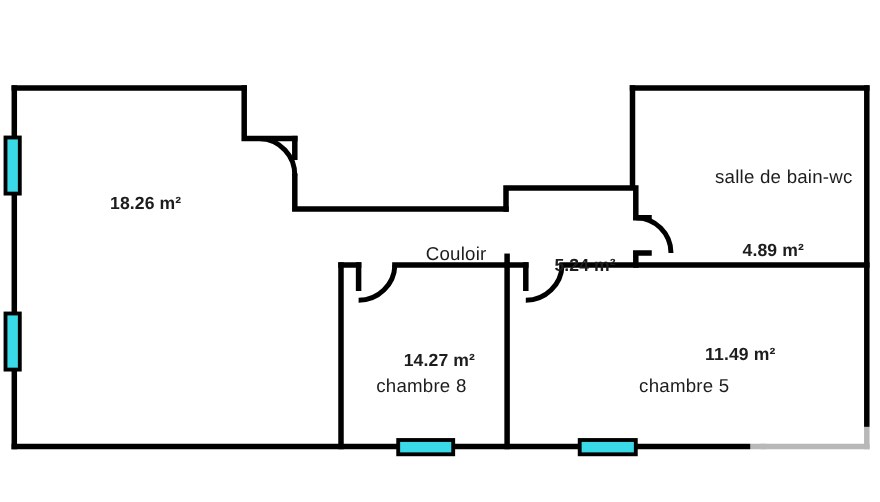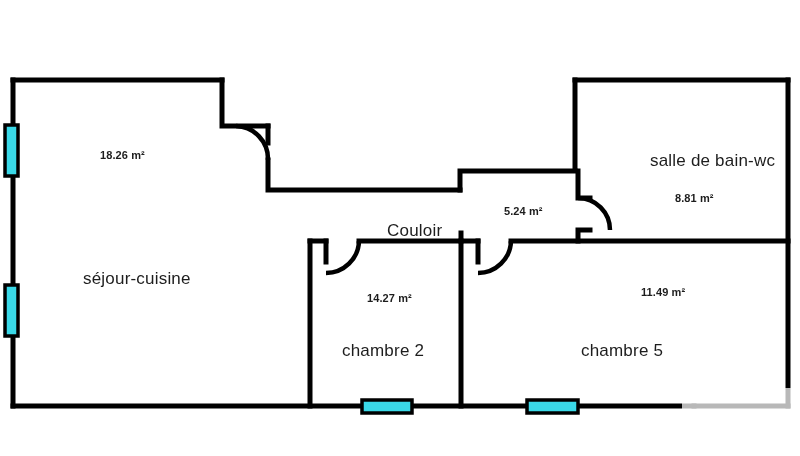--- a/index.html
+++ b/index.html
@@ -38,23 +38,24 @@
     white-space: nowrap;
     color: #1d1d1d;
     line-height: 1;
   }
   .room-name {
     font-size: 17px;
     font-weight: 400;
     letter-spacing: 0.2px;
   }
   .room-area {
-    font-size: 11px;
+    font-size: 16px;
     font-weight: 700;
     letter-spacing: 0.1px;
+    margin-top: 28px;
   }
   .clip-right {
     overflow: hidden;
   }
   #watermark-overlay {
     position: absolute;
     right: 0;
     bottom: 0;
     width: 118px;
     height: 68px;
@@ -120,31 +121,30 @@
       <rect x="5" y="125" width="13" height="51" fill="#3ad9e8" stroke="#000000" stroke-width="3.5"></rect>
       <rect x="5" y="285" width="13" height="51" fill="#3ad9e8" stroke="#000000" stroke-width="3.5"></rect>
       <rect x="362" y="400" width="50" height="13" fill="#3ad9e8" stroke="#000000" stroke-width="3.5"></rect>
       <rect x="527" y="400" width="51" height="13" fill="#3ad9e8" stroke="#000000" stroke-width="3.5"></rect>
     </g>
   </svg>
 
   <div class="label-layer">
 
     <div class="room-label room-area" style="left:100px; top:150px;">18.26 m²</div>
-    <div class="room-label room-name" style="left:83px; top:270px;">séjour-cuisine</div>
 
     <div class="room-label room-name" style="left:387px; top:222px;">Couloir</div>
 
     <div class="room-label room-area" style="left:504px; top:206px;">5.24 m²</div>
 
     <div class="room-label room-name clip-right" style="left:650px; top:152px; width:136px;">salle de bain-wc</div>
-    <div class="room-label room-area" style="left:675px; top:193px;">8.81 m²</div>
+    <div class="room-label room-area" style="left:675px; top:193px;">4.89 m²</div>
 
     <div class="room-label room-area" style="left:367px; top:293px;">14.27 m²</div>
-    <div class="room-label room-name" style="left:342px; top:342px;">chambre 2</div>
+    <div class="room-label room-name" style="left:342px; top:342px;">chambre 8</div>
 
     <div class="room-label room-area" style="left:641px; top:287px;text-align:right;">11.49 m²</div>
     <div class="room-label room-name" style="left:581px; top:342px;">chambre 5</div>
   </div>
 
   <div id="watermark-overlay"></div>
 
 </div>
 
 </body></html>

